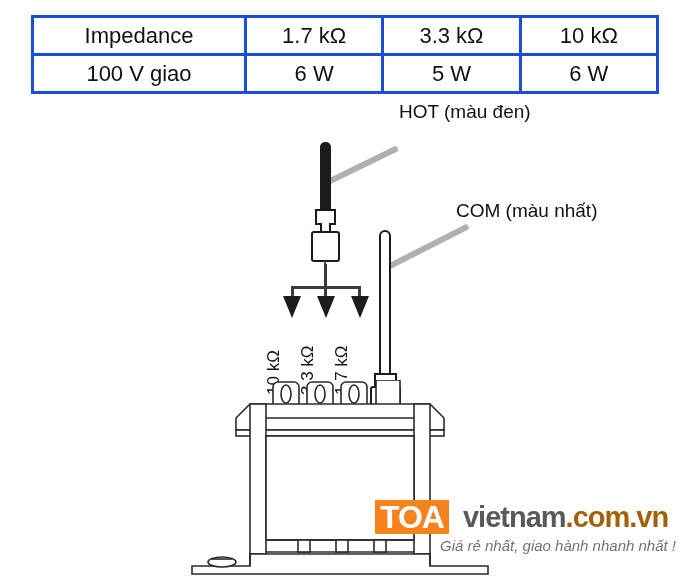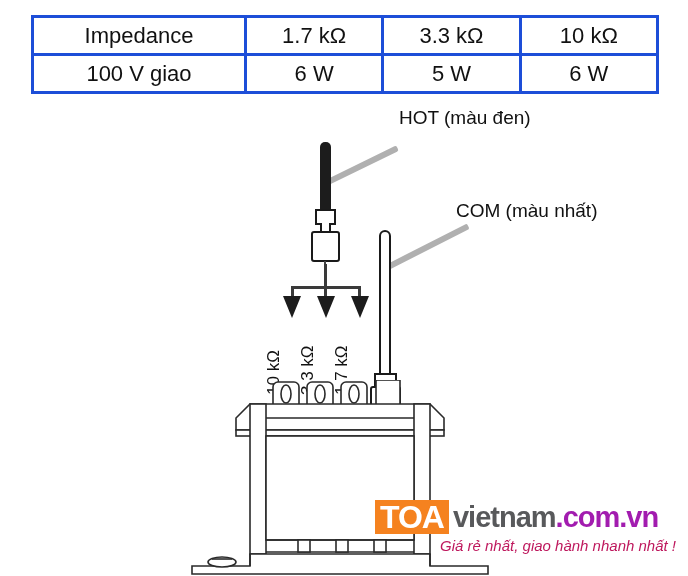--- a/index.html
+++ b/index.html
@@ -38,21 +38,21 @@
   .spec-table tr:first-child td { border-bottom: 2px solid #1a1a1a; }
   .spec-table td.col-label { width: 178px; }
 
   
   .callout {
     position: absolute;
     font-size: 19px;
     white-space: nowrap;
     color: #111;
   }
-  .callout-hot { left: 399px; top: 107px; }
+  .callout-hot { left: 399px; top: 101px; }
   .callout-com { left: 456px; top: 200px; }
 
   
   .leader {
     position: absolute;
     background: #b0b0b0;
     border-radius: 2px;
     transform-origin: 0 50%;
   }
   .leader-hot {
@@ -205,36 +205,36 @@
     font-weight: bold;
     line-height: 34px;
     padding: 0 5px;
     letter-spacing: -1px;
   }
   .logo-vietnam {
     color: #58595B;
     font-size: 29px;
     font-weight: bold;
     line-height: 34px;
-    margin-left: 4px;
+    margin-left: 14px;
     letter-spacing: -1px;
   }
   .logo-tld {
-    color: #a21caf;
+    color: #a16207;
     font-size: 29px;
     font-weight: bold;
     line-height: 34px;
     letter-spacing: -1px;
   }
   .tagline {
     position: absolute;
     left: 440px; top: 537px;
     font-size: 15px;
     font-style: italic;
-    color: #be185d;
+    color: #737373;
     white-space: nowrap;
   }
 </style>
 </head>
 <body>
 
 <table class="spec-table">
   <tbody>
       <tr>
     <td class="col-label">Impedance</td>

